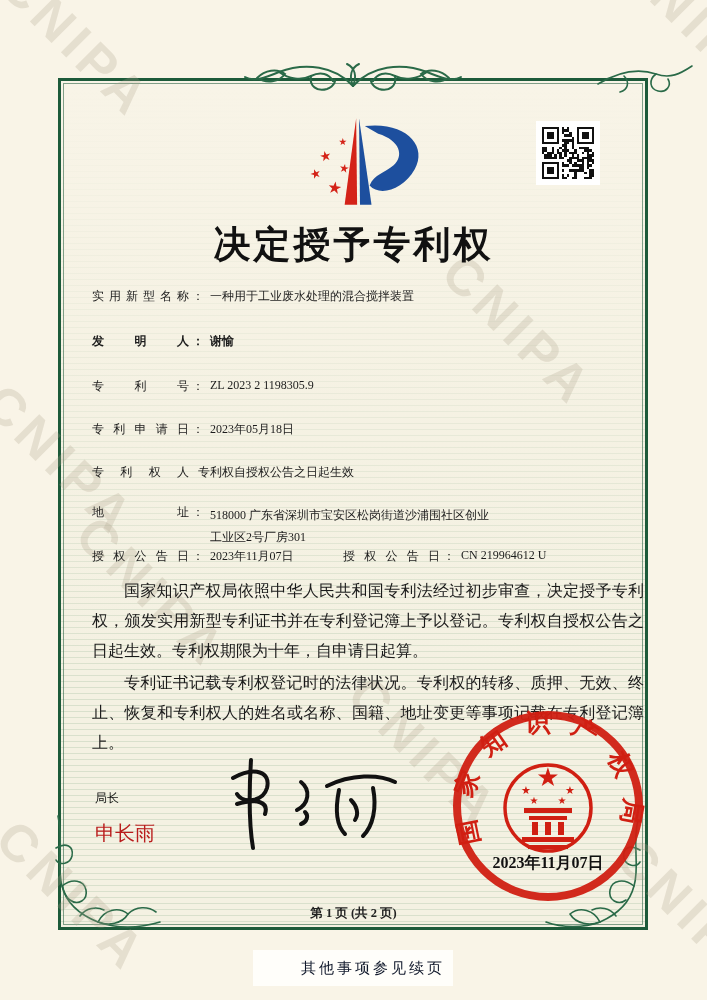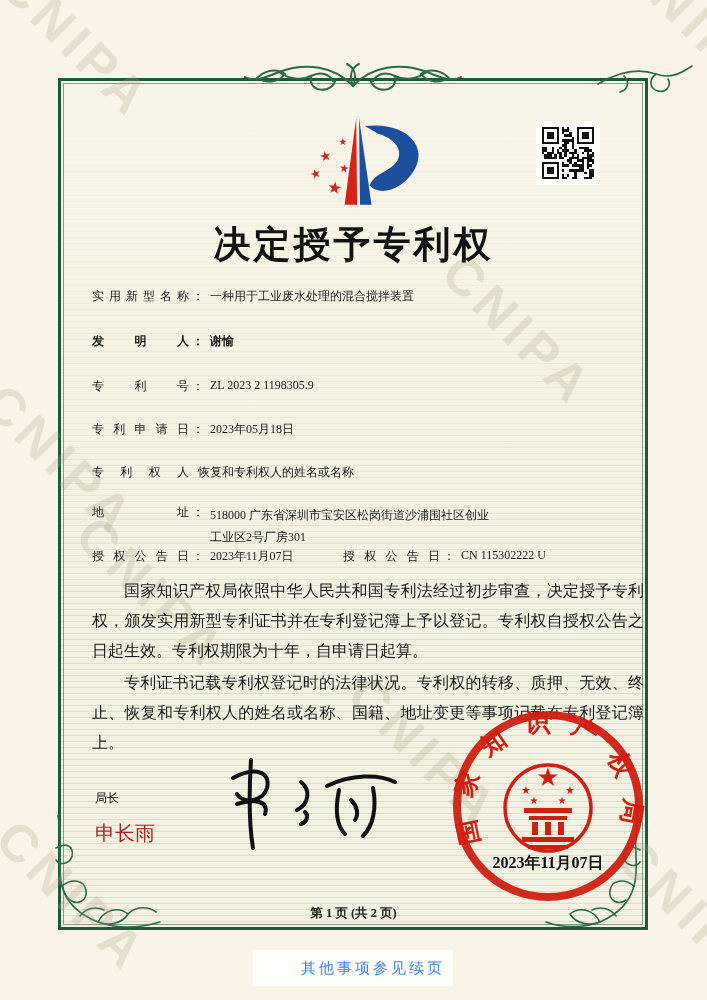--- a/index.html
+++ b/index.html
@@ -54,21 +54,21 @@
                font-family:"Liberation Sans","DejaVu Sans",sans-serif; }
   .signature { position:absolute; left:205px; top:752px; width:200px; height:105px; }
 
   .seal { position:absolute; left:448px; top:706px; width:200px; height:200px; }
   .seal text { font-weight:bold; }
 
   .page-ind { position:absolute; left:0; right:0; top:905px; text-align:center; font-size:12.5px; color:#222;font-weight:bold; }
 
   .cont-note { position:absolute; left:253px; top:950px; width:200px; height:36px; background:#fffefa;
                display:flex; align-items:center; justify-content:center;
-               font-size:15px; color:#3b82f6; letter-spacing:3px;padding-left:40px; }
+               font-size:15px; color:#0f172a; letter-spacing:3px;padding-left:40px; }
 
   .orn { position:absolute; z-index:2; }
   .orn path { fill:none; stroke:#2a6a48; stroke-width:2; stroke-linecap:round; }
   .orn.thin path { stroke-width:1.6; }
 </style>
 </head>
 <body>
 
 <div class="sheet">
 
@@ -298,29 +298,29 @@
       <div class="frow" style="top:45px;font-weight:bold;">
         <span class="flabel">发　明　人</span><span class="fcolon">：</span><span class="fvalue">谢愉</span>
       </div>
       <div class="frow" style="top:90px;">
         <span class="flabel">专　利　号</span><span class="fcolon">：</span><span class="fvalue">ZL 2023 2 1198305.9</span>
       </div>
       <div class="frow" style="top:133px;">
         <span class="flabel">专利申请日</span><span class="fcolon">：</span><span class="fvalue">2023年05月18日</span>
       </div>
       <div class="frow" style="top:176px;">
-        <span class="flabel">专 利 权 人</span><span class="fcolon"></span><span class="fvalue">恢复和专利权人的姓名或名称</span>
+        <span class="flabel">专 利 权 人</span><span class="fcolon"></span><span class="fvalue">专利权自授权公告之日起生效</span>
       </div>
       <div class="frow" style="top:216px;">
         <span class="flabel">地　　　址</span><span class="fcolon">：</span><span class="addr-lines"><span>518000 广东省深圳市宝安区松岗街道沙浦围社区创业</span><br><span>工业区2号厂房301</span></span>
       </div>
       <div class="frow" style="top:260px;">
         <span class="flabel">授权公告日</span><span class="fcolon">：</span><span class="fvalue">2023年11月07日</span>
         <span class="grant2">
-          <span class="flabel">授权公告日</span><span class="fcolon">：</span><span class="fvalue">CN 115302222 U</span>
+          <span class="flabel">授权公告日</span><span class="fcolon">：</span><span class="fvalue">CN 219964612 U</span>
         </span>
       </div>
     </div>
 
     <div class="paras">
       <p>国家知识产权局依照中华人民共和国专利法经过初步审查，决定授予专利权，颁发实用新型专利证书并在专利登记簿上予以登记。专利权自授权公告之日起生效。专利权期限为十年，自申请日起算。</p>
       <p>专利证书记载专利权登记时的法律状况。专利权的转移、质押、无效、终止、恢复和专利权人的姓名或名称、国籍、地址变更等事项记载在专利登记簿上。</p>
     </div>
 
     <div class="sig-title">局长</div>

